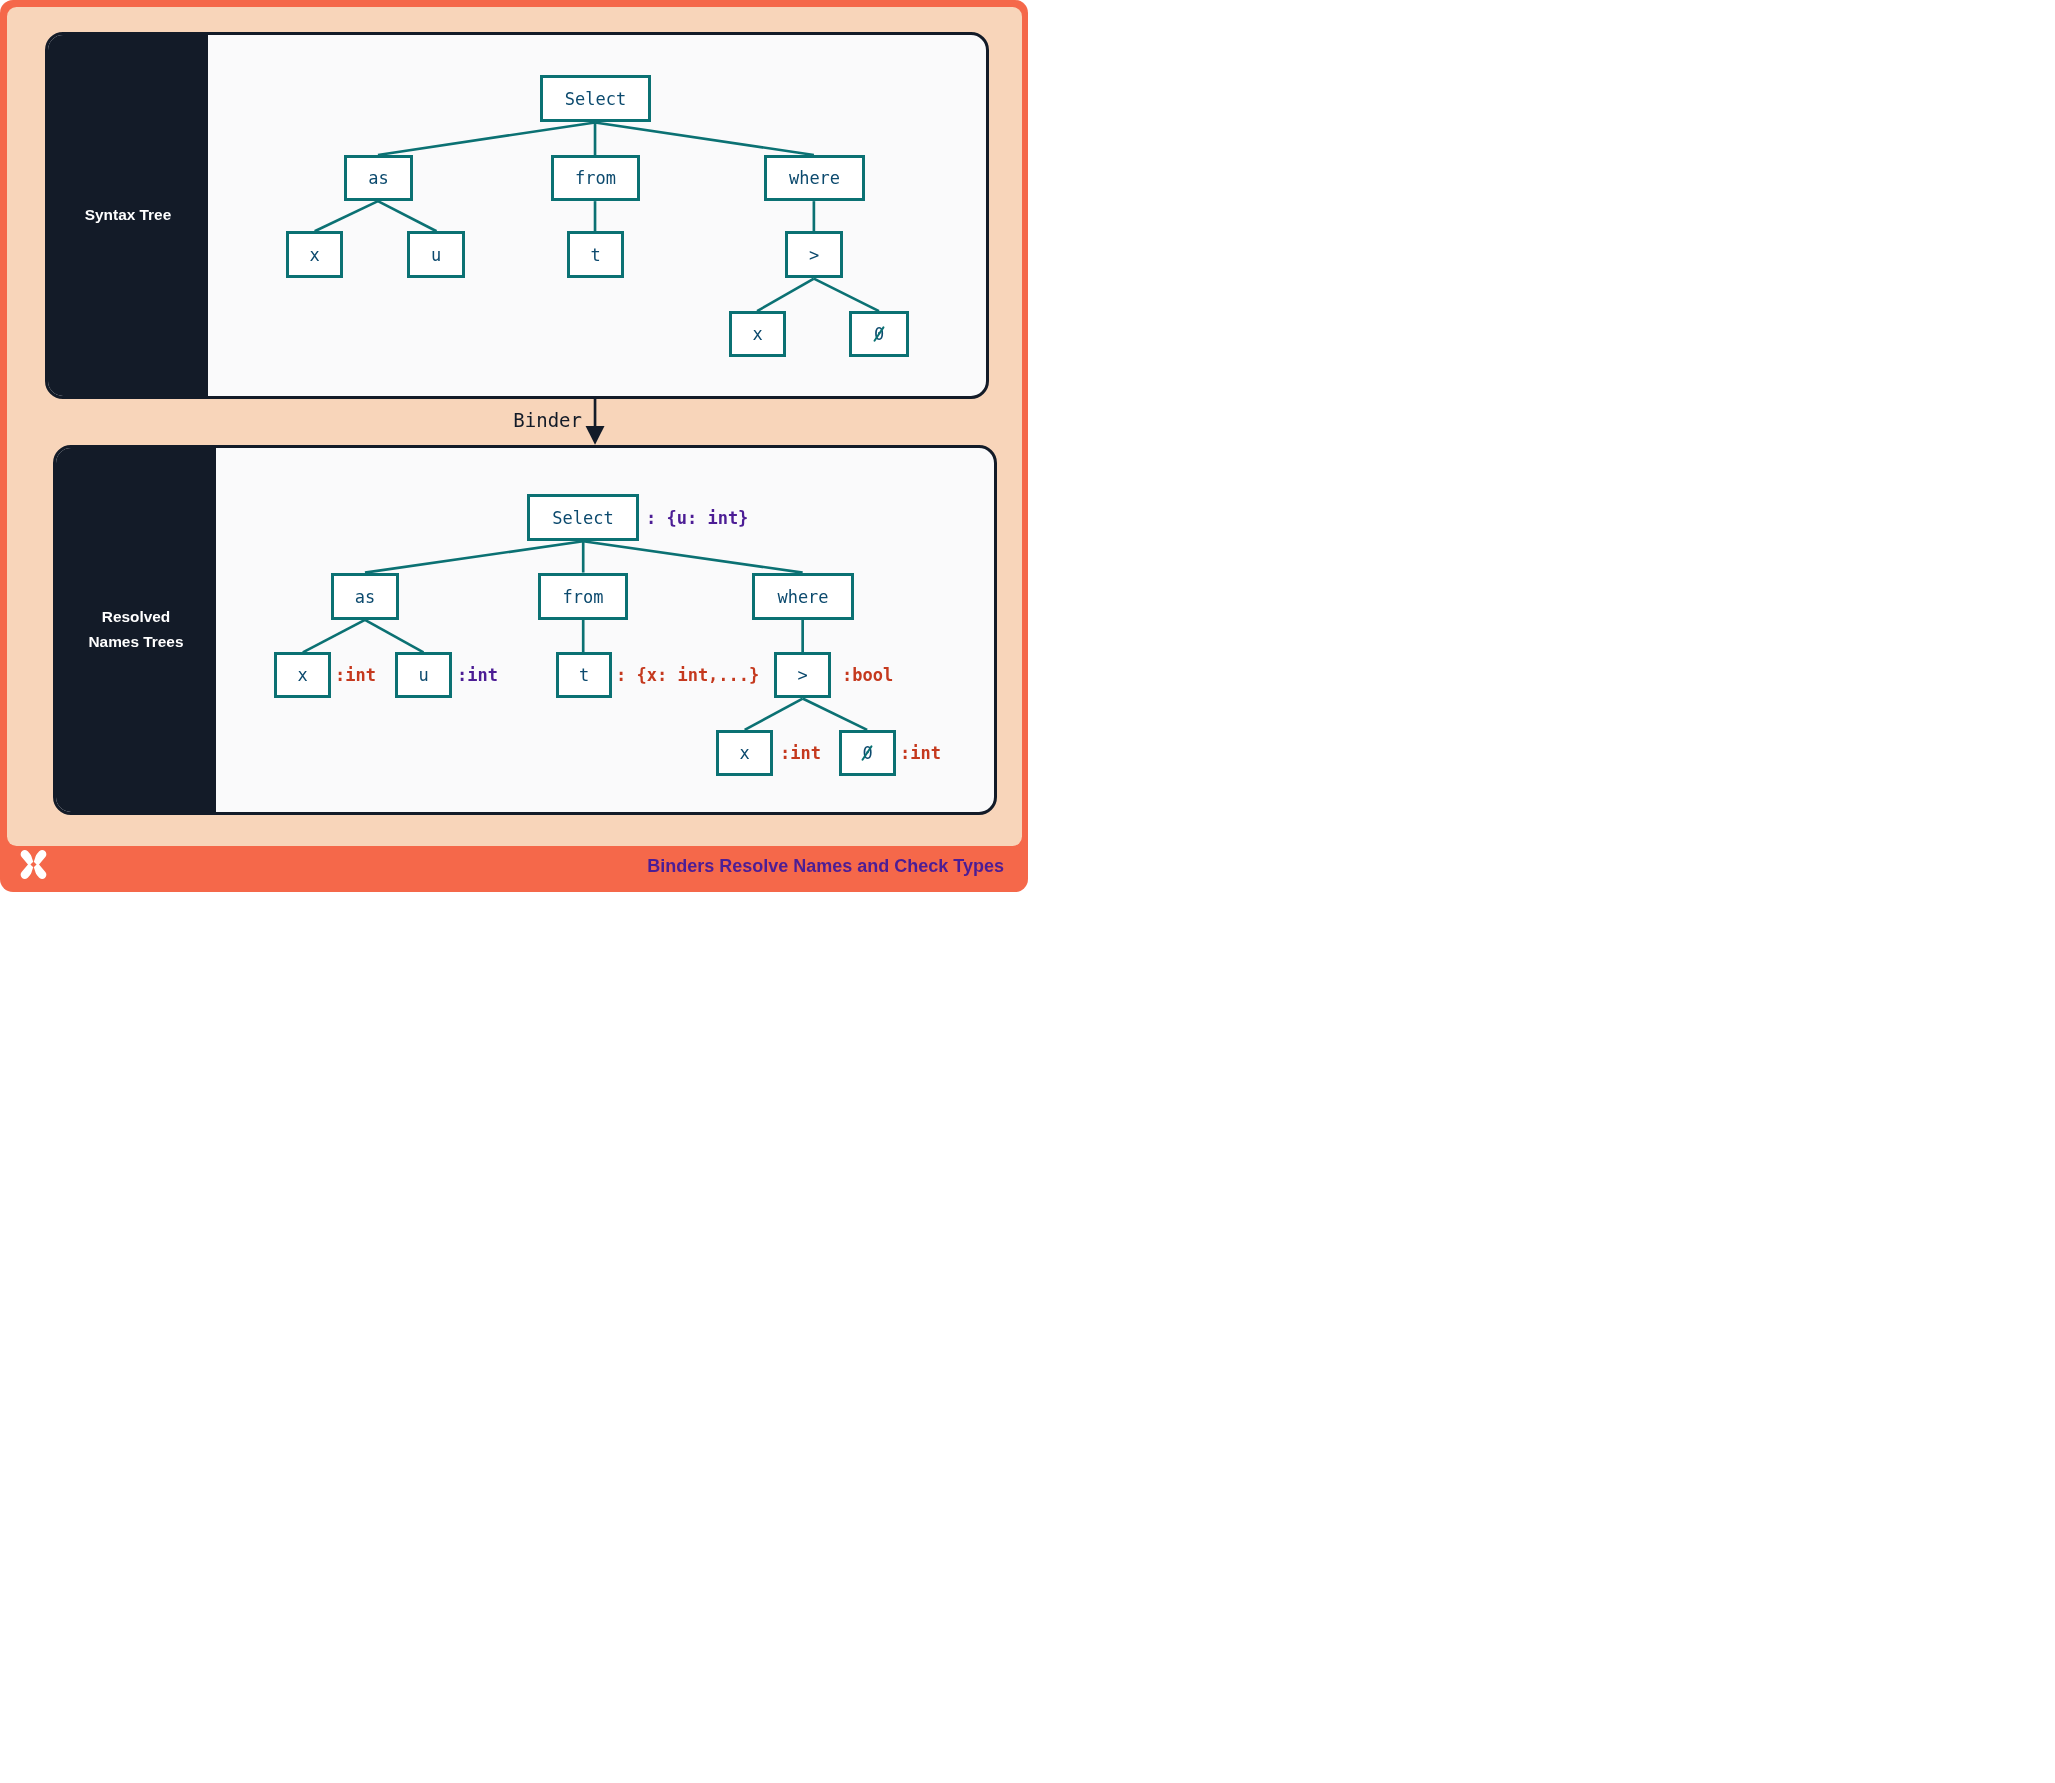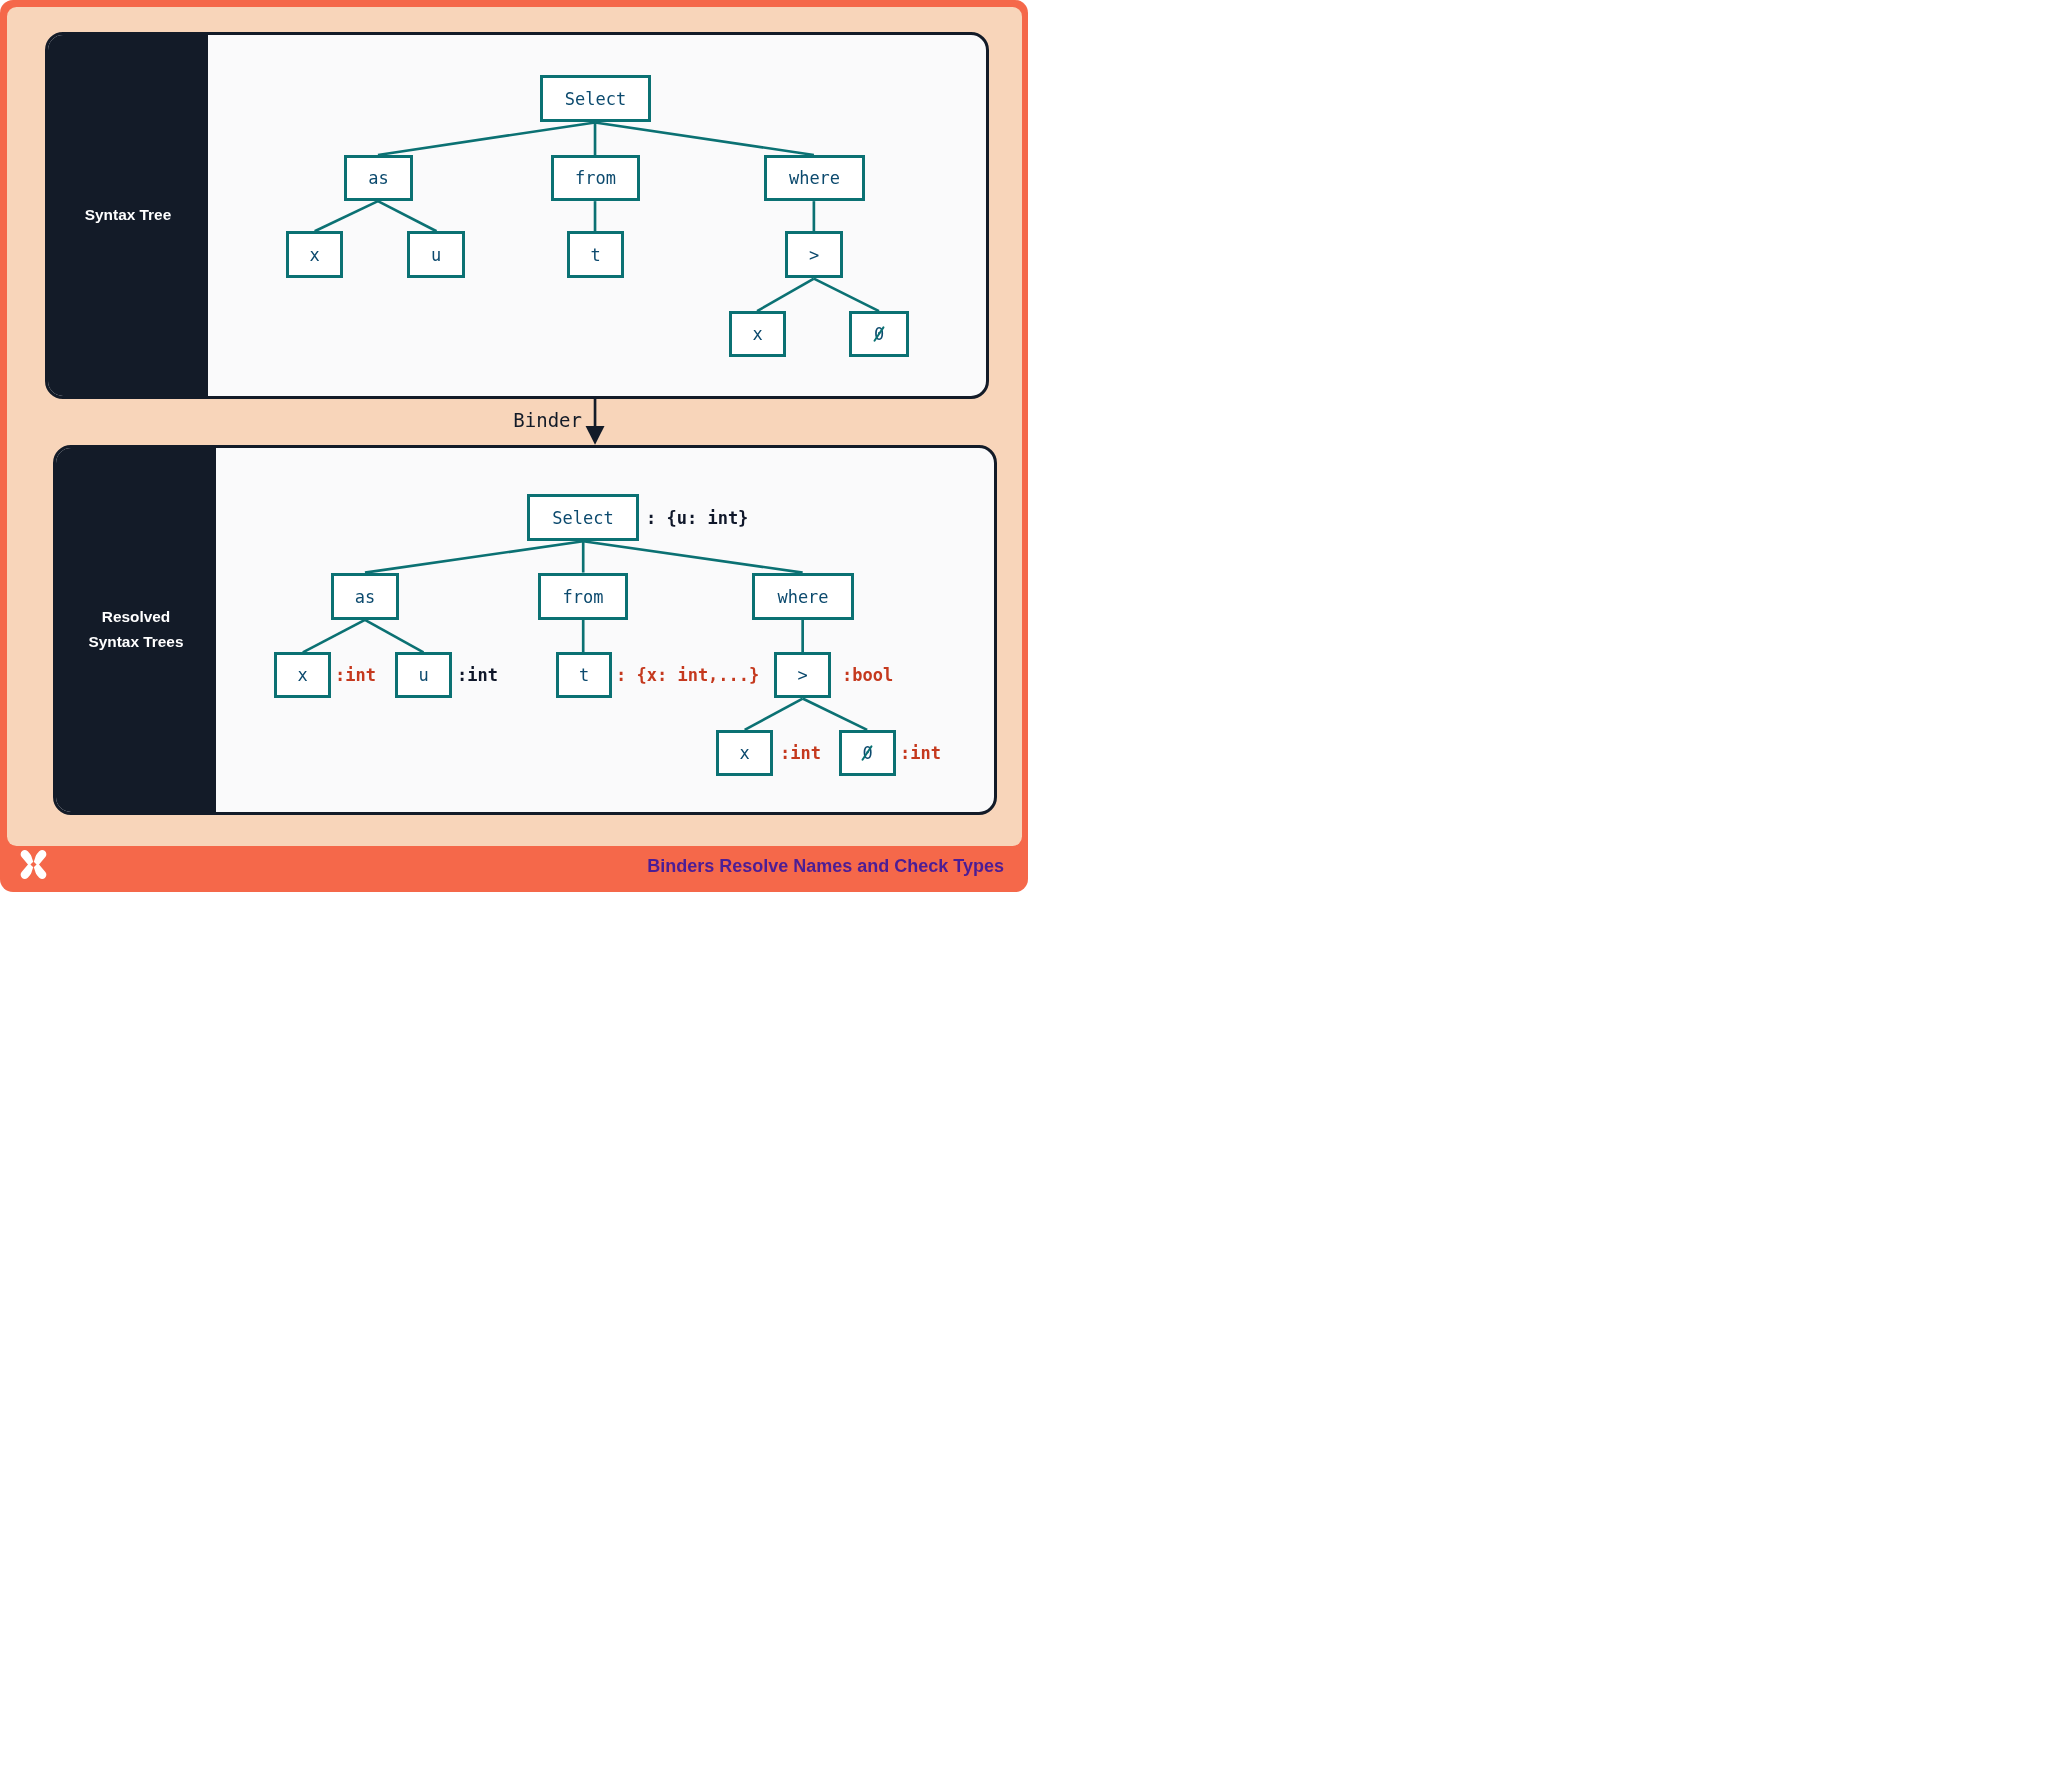--- a/index.html
+++ b/index.html
@@ -19,21 +19,21 @@
         display:flex;align-items:center;justify-content:center;z-index:10;
         font-family:"DejaVu Sans Mono","Liberation Mono",monospace;
         font-size:17px;color:#0c4a6e;}
   .node .lbl{position:relative;}
   .zslash{position:absolute;left:50%;top:50%;width:1.8px;height:18px;
           margin-left:-1.2px;margin-top:-9px;background:#0B7173;border-radius:1.2px;
           transform:rotate(34deg);}
   .ann{position:absolute;display:flex;align-items:center;z-index:10;
        font-family:"DejaVu Sans Mono","Liberation Mono",monospace;
        font-weight:bold;font-size:17px;color:#C5391E;white-space:pre;}
-  .ann.dark{color:#0f172a;}
+  .ann.dark{color:#4c1d95;}
   .binder-label{position:absolute;left:464px;top:410px;width:118px;height:21px;
                 line-height:21px;text-align:right;z-index:10;color:#131B28;
                 font-family:"DejaVu Sans Mono","Liberation Mono",monospace;font-size:19px;}
   .binder-arrow{position:absolute;left:0;top:0;width:1028px;height:892px;z-index:6;pointer-events:none;}
   .footer-title{position:absolute;right:24px;top:856px;height:21px;line-height:21px;
                 color:#4c1d95;font-weight:bold;font-size:18px;z-index:10;}
   .logo{position:absolute;left:18px;top:849px;width:31px;height:31px;z-index:10;}
 </style>
 </head>
 <body>
@@ -43,21 +43,21 @@
 
   <section class="panel" style="left:45px;top:32px;width:944px;height:367px;">
     <aside class="sidebar">
       <div>Syntax Tree</div>
     </aside>
   </section>
 
   <section class="panel" style="left:45px;top:445px;width:944px;height:370px;margin-left:8px;">
     <aside class="sidebar">
       <div>Resolved</div>
-      <div>Syntax Trees</div>
+      <div>Names Trees</div>
     </aside>
   </section>
 
   <svg class="edges" viewBox="0 0 1738 1508" width="1028" height="892">
     <g>
       <line x1="1006" y1="207" x2="639" y2="262"></line>
       <line x1="1006" y1="207" x2="1006" y2="262"></line>
       <line x1="1006" y1="207" x2="1376" y2="262"></line>
       <line x1="639" y1="340" x2="532" y2="391"></line>
       <line x1="639" y1="340" x2="738" y2="391"></line>

